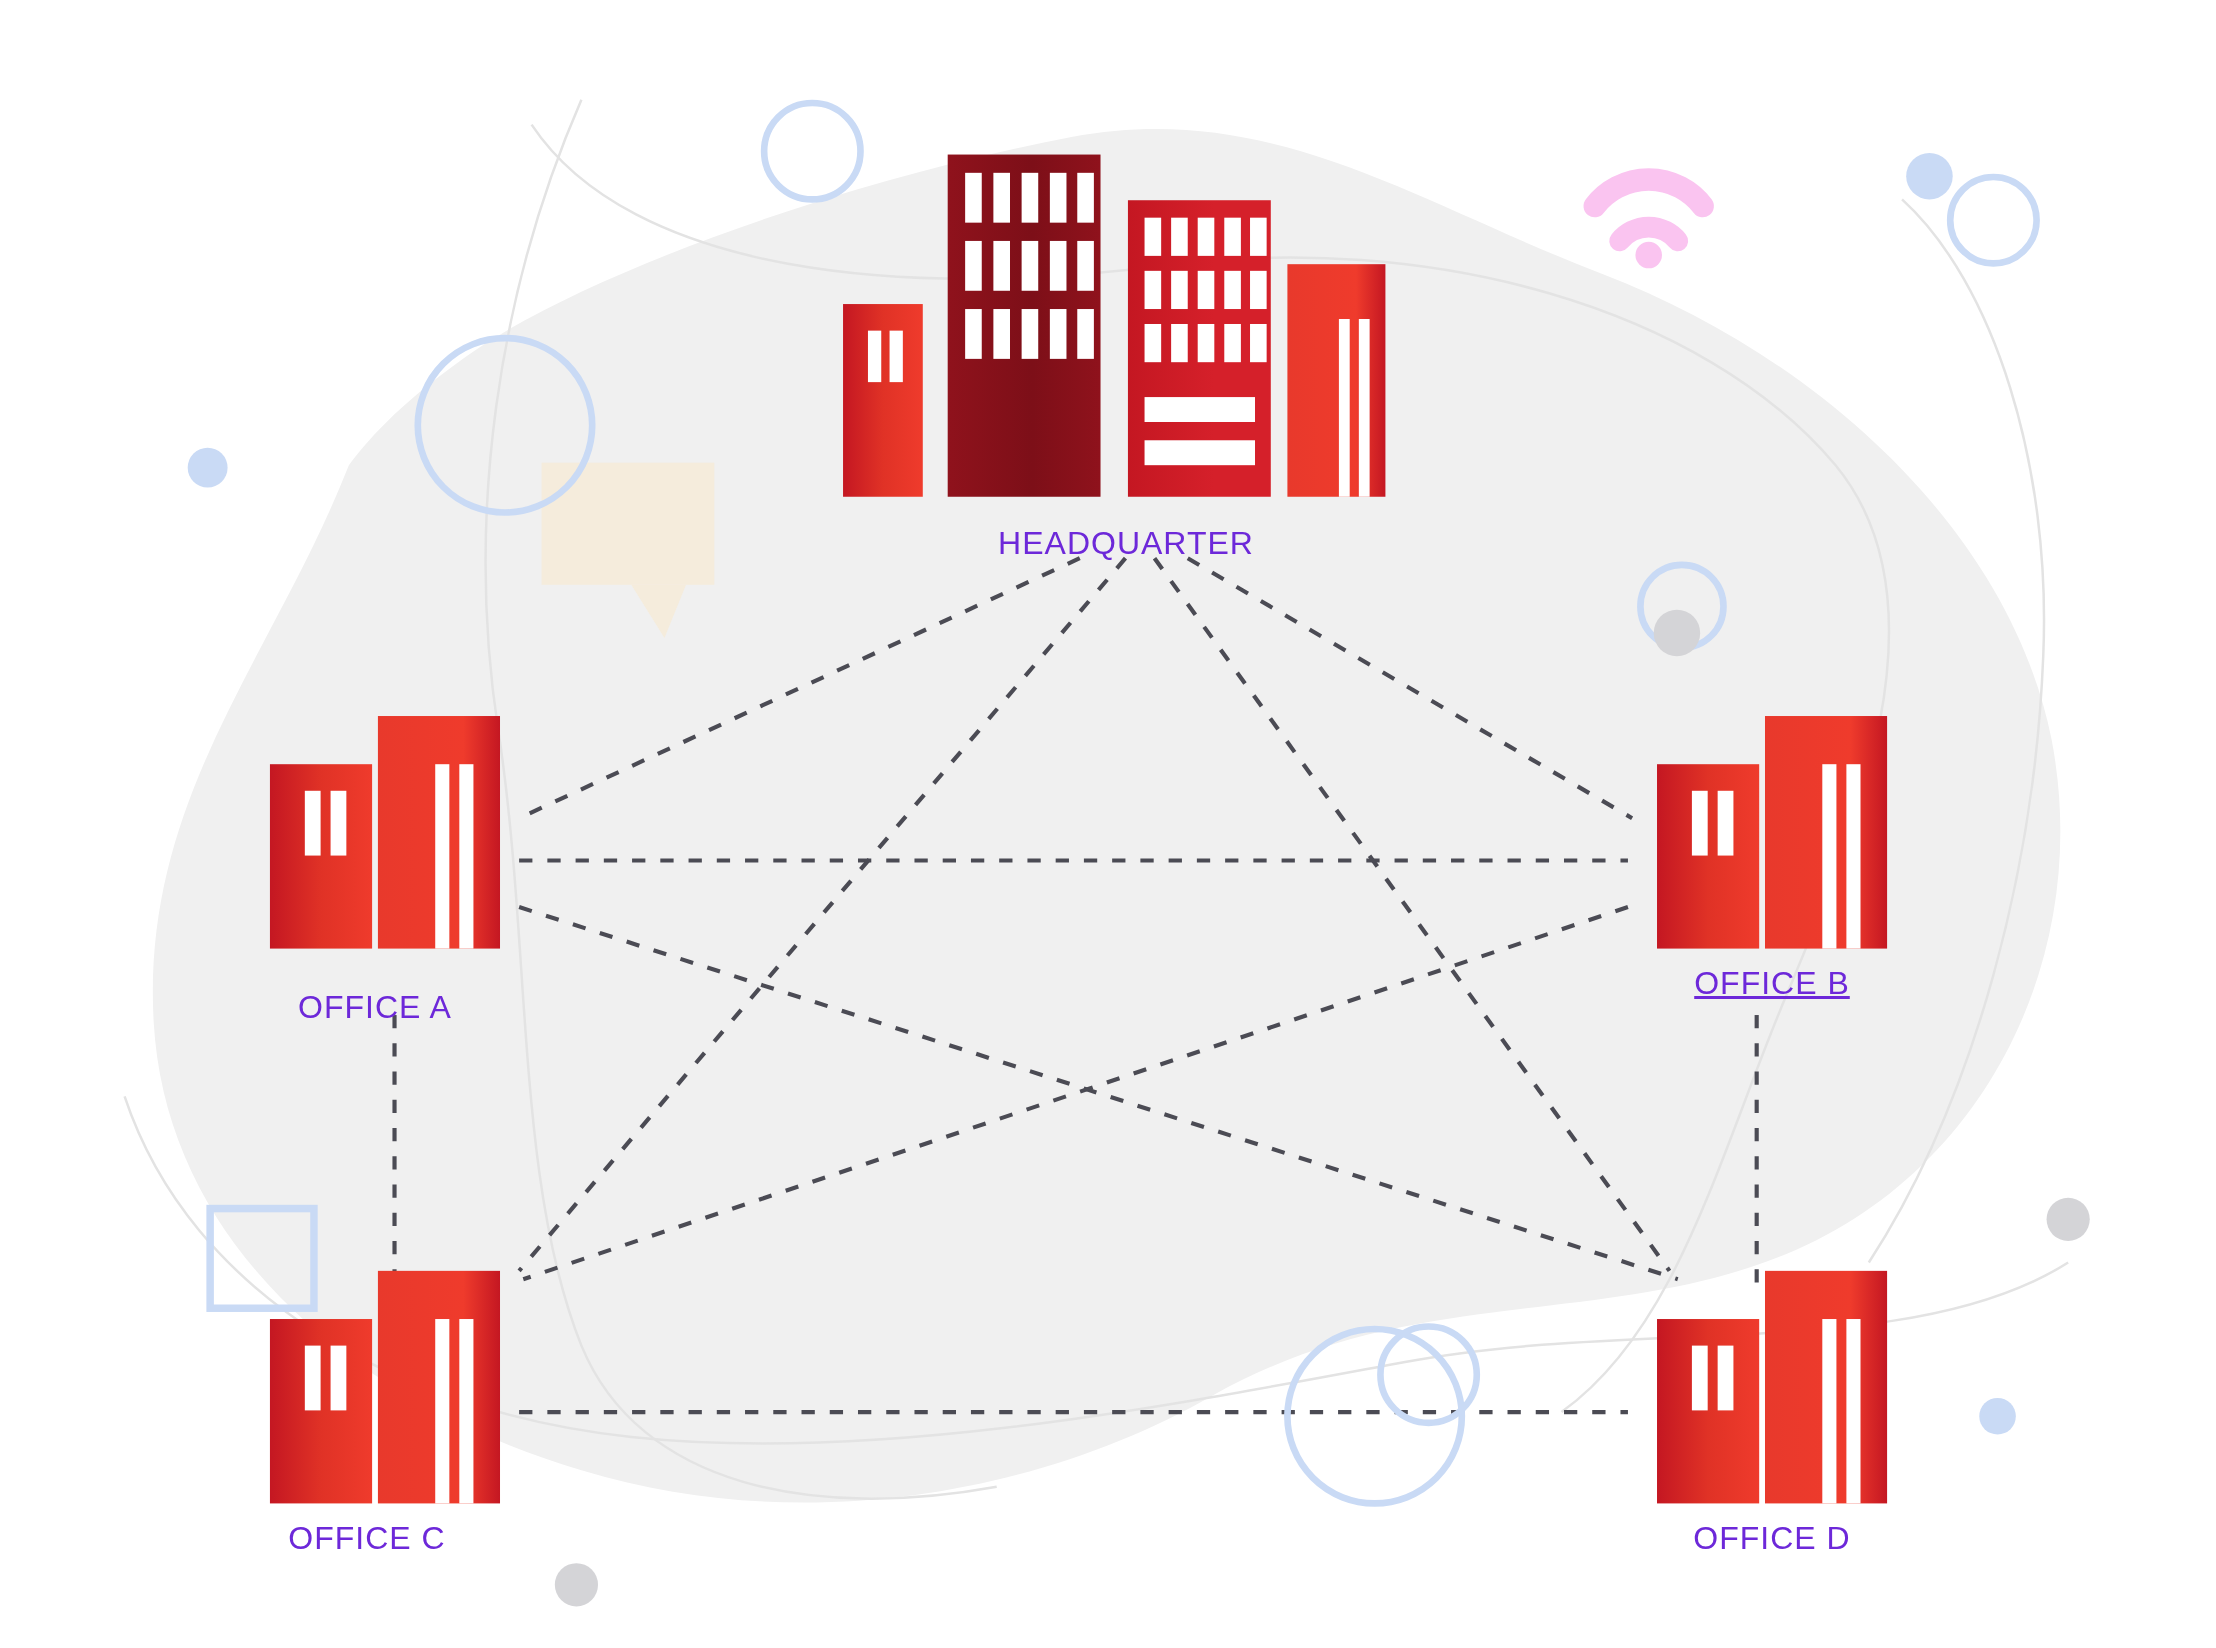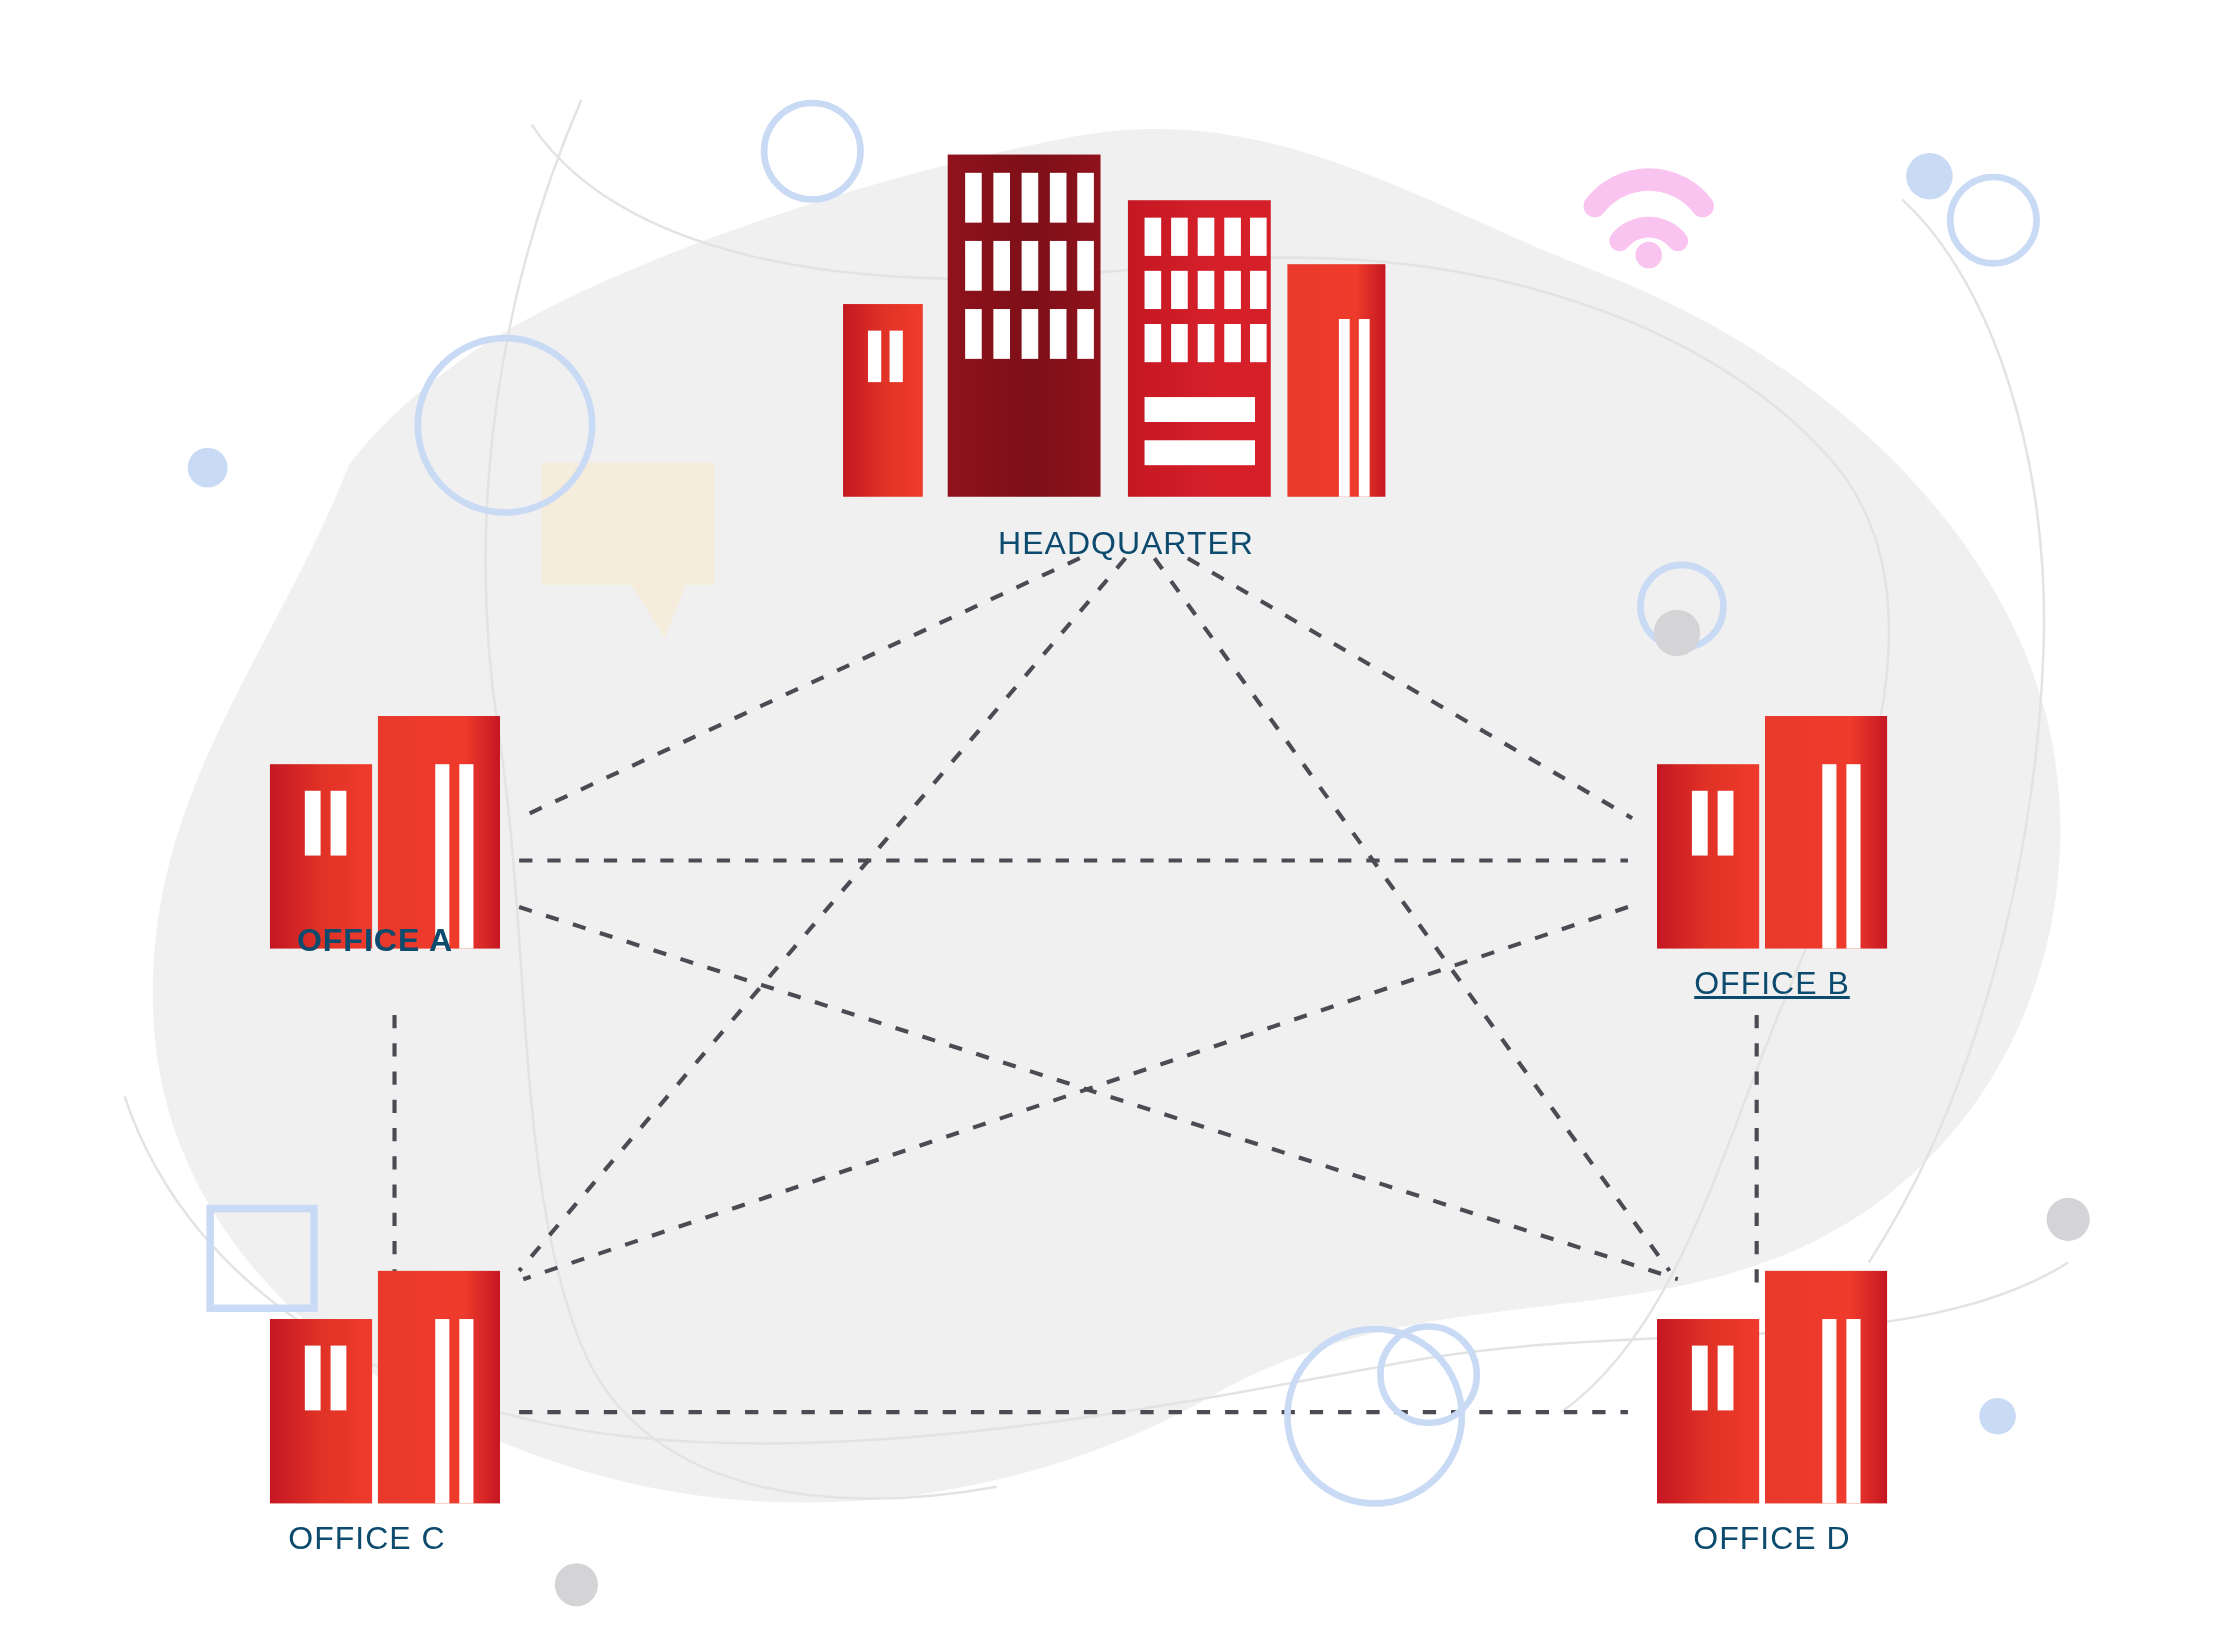--- a/index.html
+++ b/index.html
@@ -23,21 +23,21 @@
     position: absolute;
     inset: 0;
     width: 2216px;
     height: 1648px;
   }
   .node-label {
     position: absolute;
     font-family: "Liberation Sans", sans-serif;
     font-size: 32px;
     letter-spacing: 1px;
-    color: #0c4a6e;
+    color: #6d28d9;
     white-space: nowrap;
     transform: translateX(-50%);
     text-align: center;
   }
 </style>
 </head>
 <body>
 
 <div id="stage">
 
@@ -244,21 +244,21 @@
     <g fill="#d4d4d7">
       <circle cx="2019" cy="762" r="28"></circle>
       <circle cx="2490" cy="1468" r="26"></circle>
       <circle cx="694" cy="1908" r="26"></circle>
     </g>
 
   </svg>
 
   <div class="node-label" style="left:1126px; top:525px;">HEADQUARTER</div>
 
-  <div class="node-label" style="left:375px; top:922px;font-weight:bold;">OFFICE A</div>
+  <div class="node-label" style="left:375px; top:989px;">OFFICE A</div>
 
   <div class="node-label" style="left:1772px; top:965px;text-decoration:underline;">OFFICE B</div>
 
   <div class="node-label" style="left:367px; top:1520px;">OFFICE C</div>
 
   <div class="node-label" style="left:1772px; top:1520px;text-align:right;">OFFICE D</div>
 
 </div>
 
 

